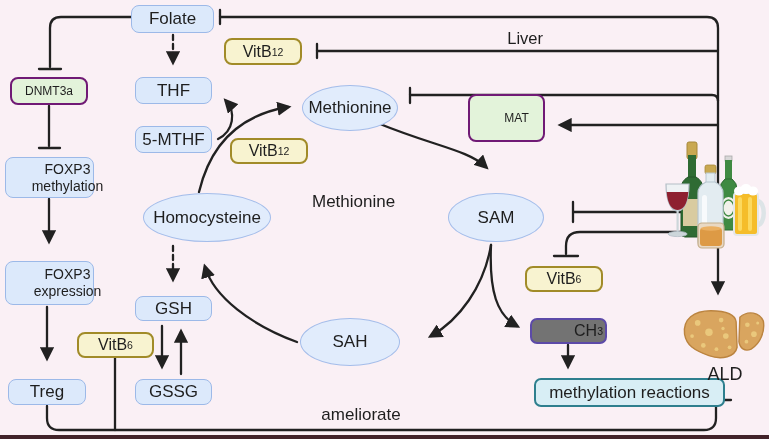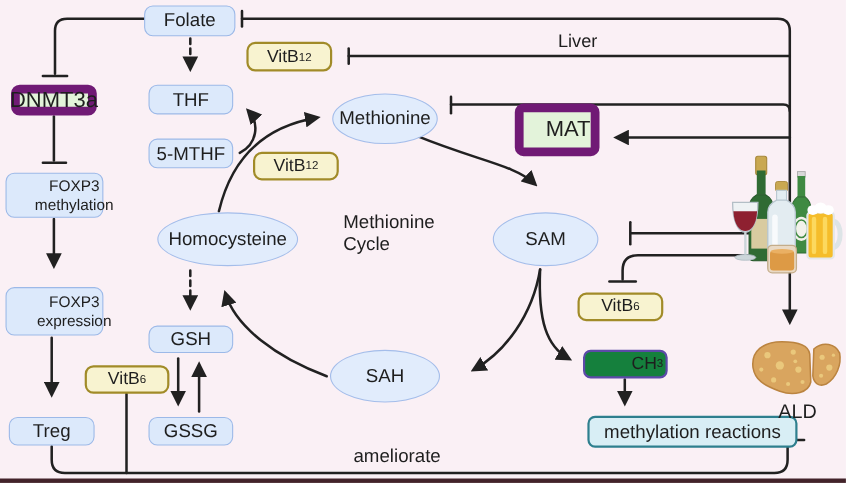--- a/index.html
+++ b/index.html
@@ -2,23 +2,23 @@
 <html><head>
 <meta charset="utf-8">
 <style>
   html,body{margin:0;padding:0;}
   .canvas{position:relative;width:769px;height:439px;background:#faf0f5;overflow:hidden;
           font-family:"Liberation Sans",sans-serif;color:#1e1e1e;}
   .box{position:absolute;display:flex;align-items:center;justify-content:center;
        box-sizing:border-box;text-align:center;}
   .blue{background:#dce9fb;border:1.6px solid #9cb9e8;border-radius:8px;font-size:17px;}
   .ellipse{background:#e1ecfc;border:1.6px solid #a4bdea;border-radius:50%;font-size:17px;}
-  .green{background:#e3f3da;border:8px solid #701a75;border-radius:8px;font-size:20px;}
+  .green{background:#e3f3da;border:2px solid #701a75;border-radius:8px;font-size:12px;}
   .yellow{background:#f8f3d0;border:2px solid #a18b28;border-radius:8px;font-size:16px;}
-  .purple{background:#15803d;border:2px solid #5c4aa8;border-radius:7px;font-size:16px;padding-left:40px;}
+  .purple{background:#737373;border:2px solid #5c4aa8;border-radius:7px;font-size:16px;padding-left:40px;}
   .teal{background:#d8eef5;border:2px solid #2e7f8e;border-radius:7px;font-size:17px;margin-left:46px;}
   .multiline{flex-direction:column;line-height:17px;font-size:14px;padding-left:36px;}
   .lbl{position:absolute;}
   sub{font-size:10.5px;}
   svg{position:absolute;left:0;top:0;}
   .art{position:absolute;}
   .bottomstrip{position:absolute;left:0;bottom:0;width:769px;height:4px;background:#42232a;}
 </style>
 </head>
 <body>
@@ -158,21 +158,20 @@
     <span>CH</span>
       <sub>3</sub>
   </div>
   <div class="box teal" style="left:488px;top:378px;width:191px;height:29px;">
       <span>methylation reactions</span>
     </div>
 
   <div class="lbl" style="left:483px;top:29px;width:60px;text-align:right;font-size:16.5px;">Liver</div>
   <div class="lbl" style="left:312px;top:192px;font-size:17px;line-height:20px;">
     <div>Methionine</div>
-    <div>Cycle</div>
   </div>
   <div class="lbl" style="left:318px;top:405px;width:86px;text-align:center;font-size:17px;">ameliorate</div>
   <div class="lbl" style="left:700px;top:364px;width:50px;text-align:center;font-size:18px;">ALD</div>
 
   <svg class="art" style="left:656px;top:137px;" width="112" height="112" viewBox="0 0 112 112">
 
     <g>
       <rect x="31" y="5" width="10" height="17" rx="2" fill="#c9a851" stroke="#a7883a" stroke-width="1"></rect>
       <rect x="32" y="18" width="8" height="22" fill="#2f6b33"></rect>
       <path d="M 32,40 Q 25,44 25,52 V 96 Q 25,100 29,100 H 43 Q 47,100 47,96 V 52 Q 47,44 40,40 Z" fill="#2f6b33" stroke="#255729" stroke-width="1"></path>

